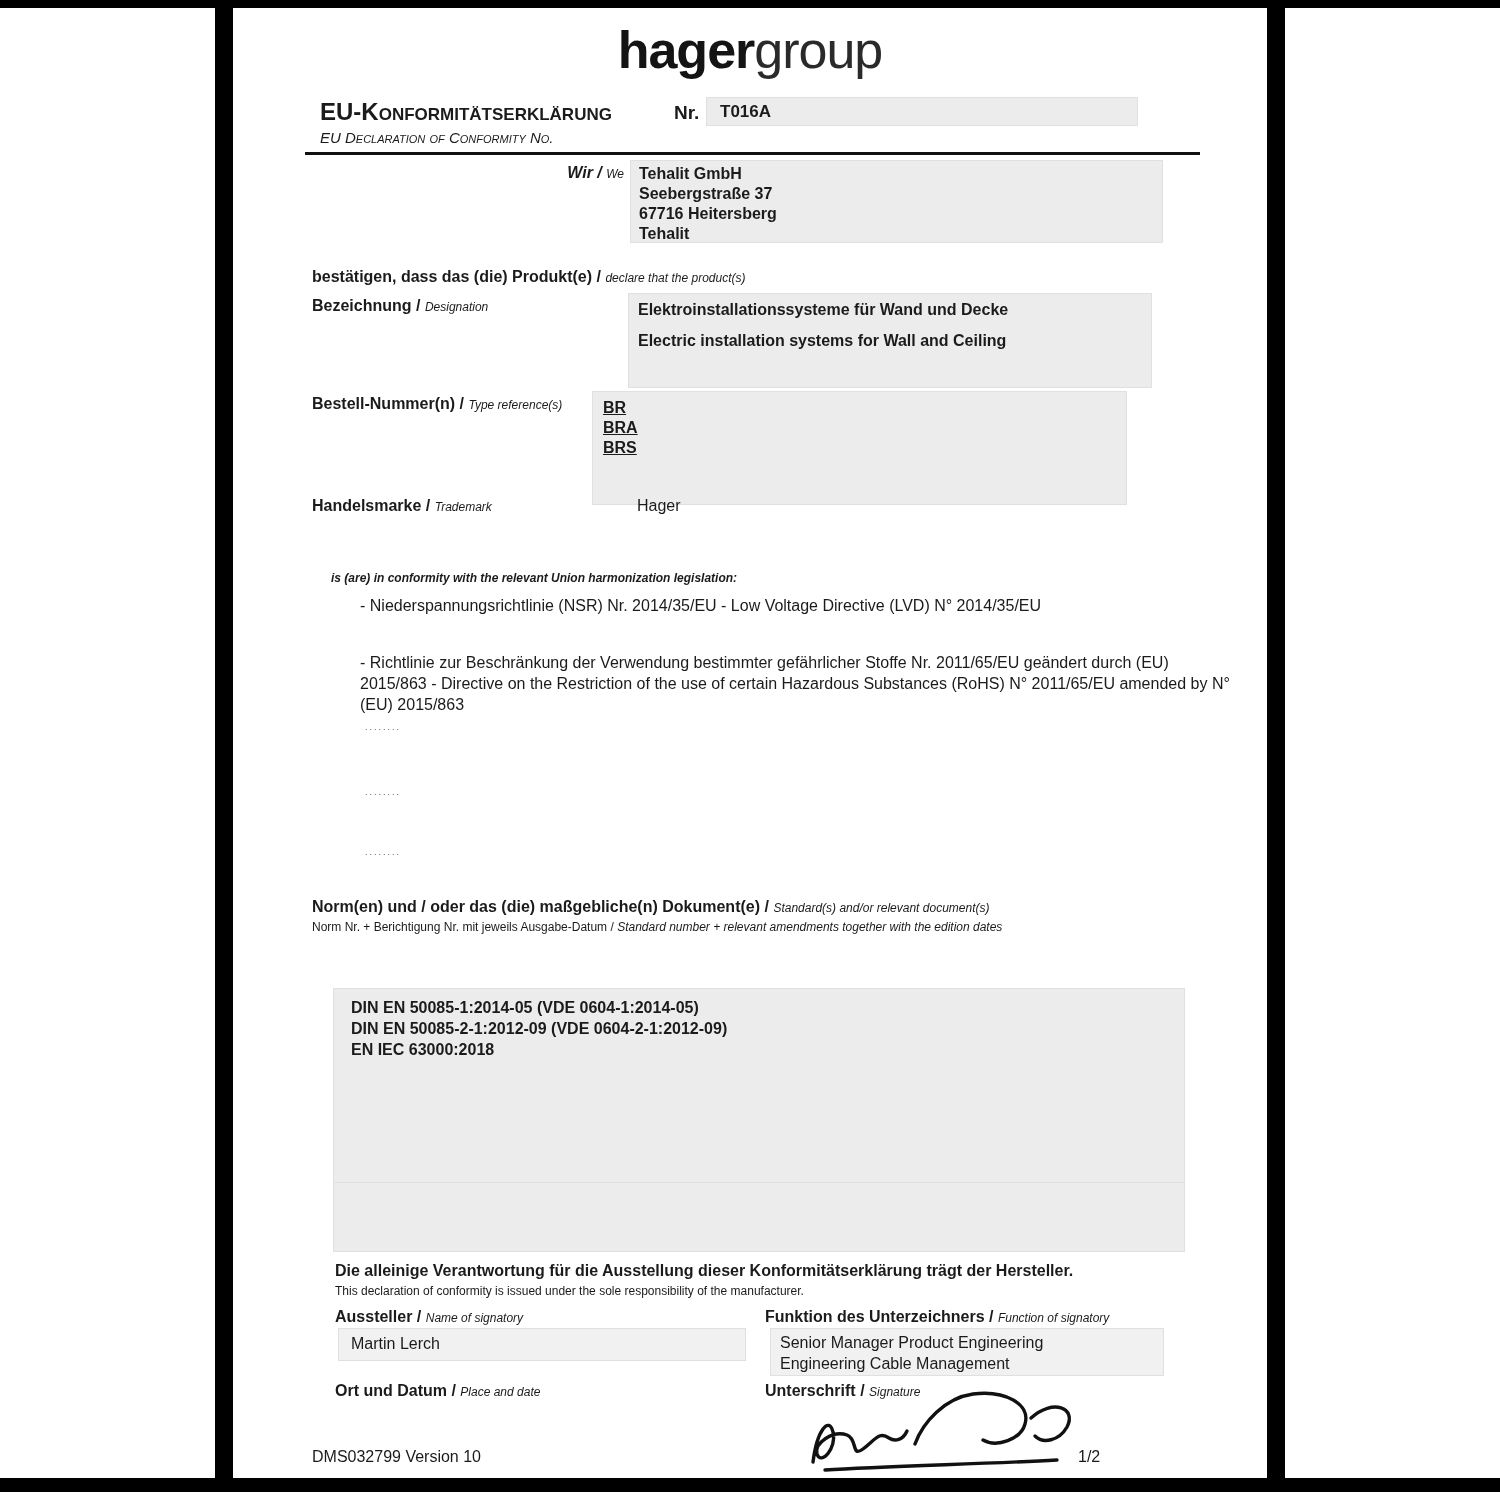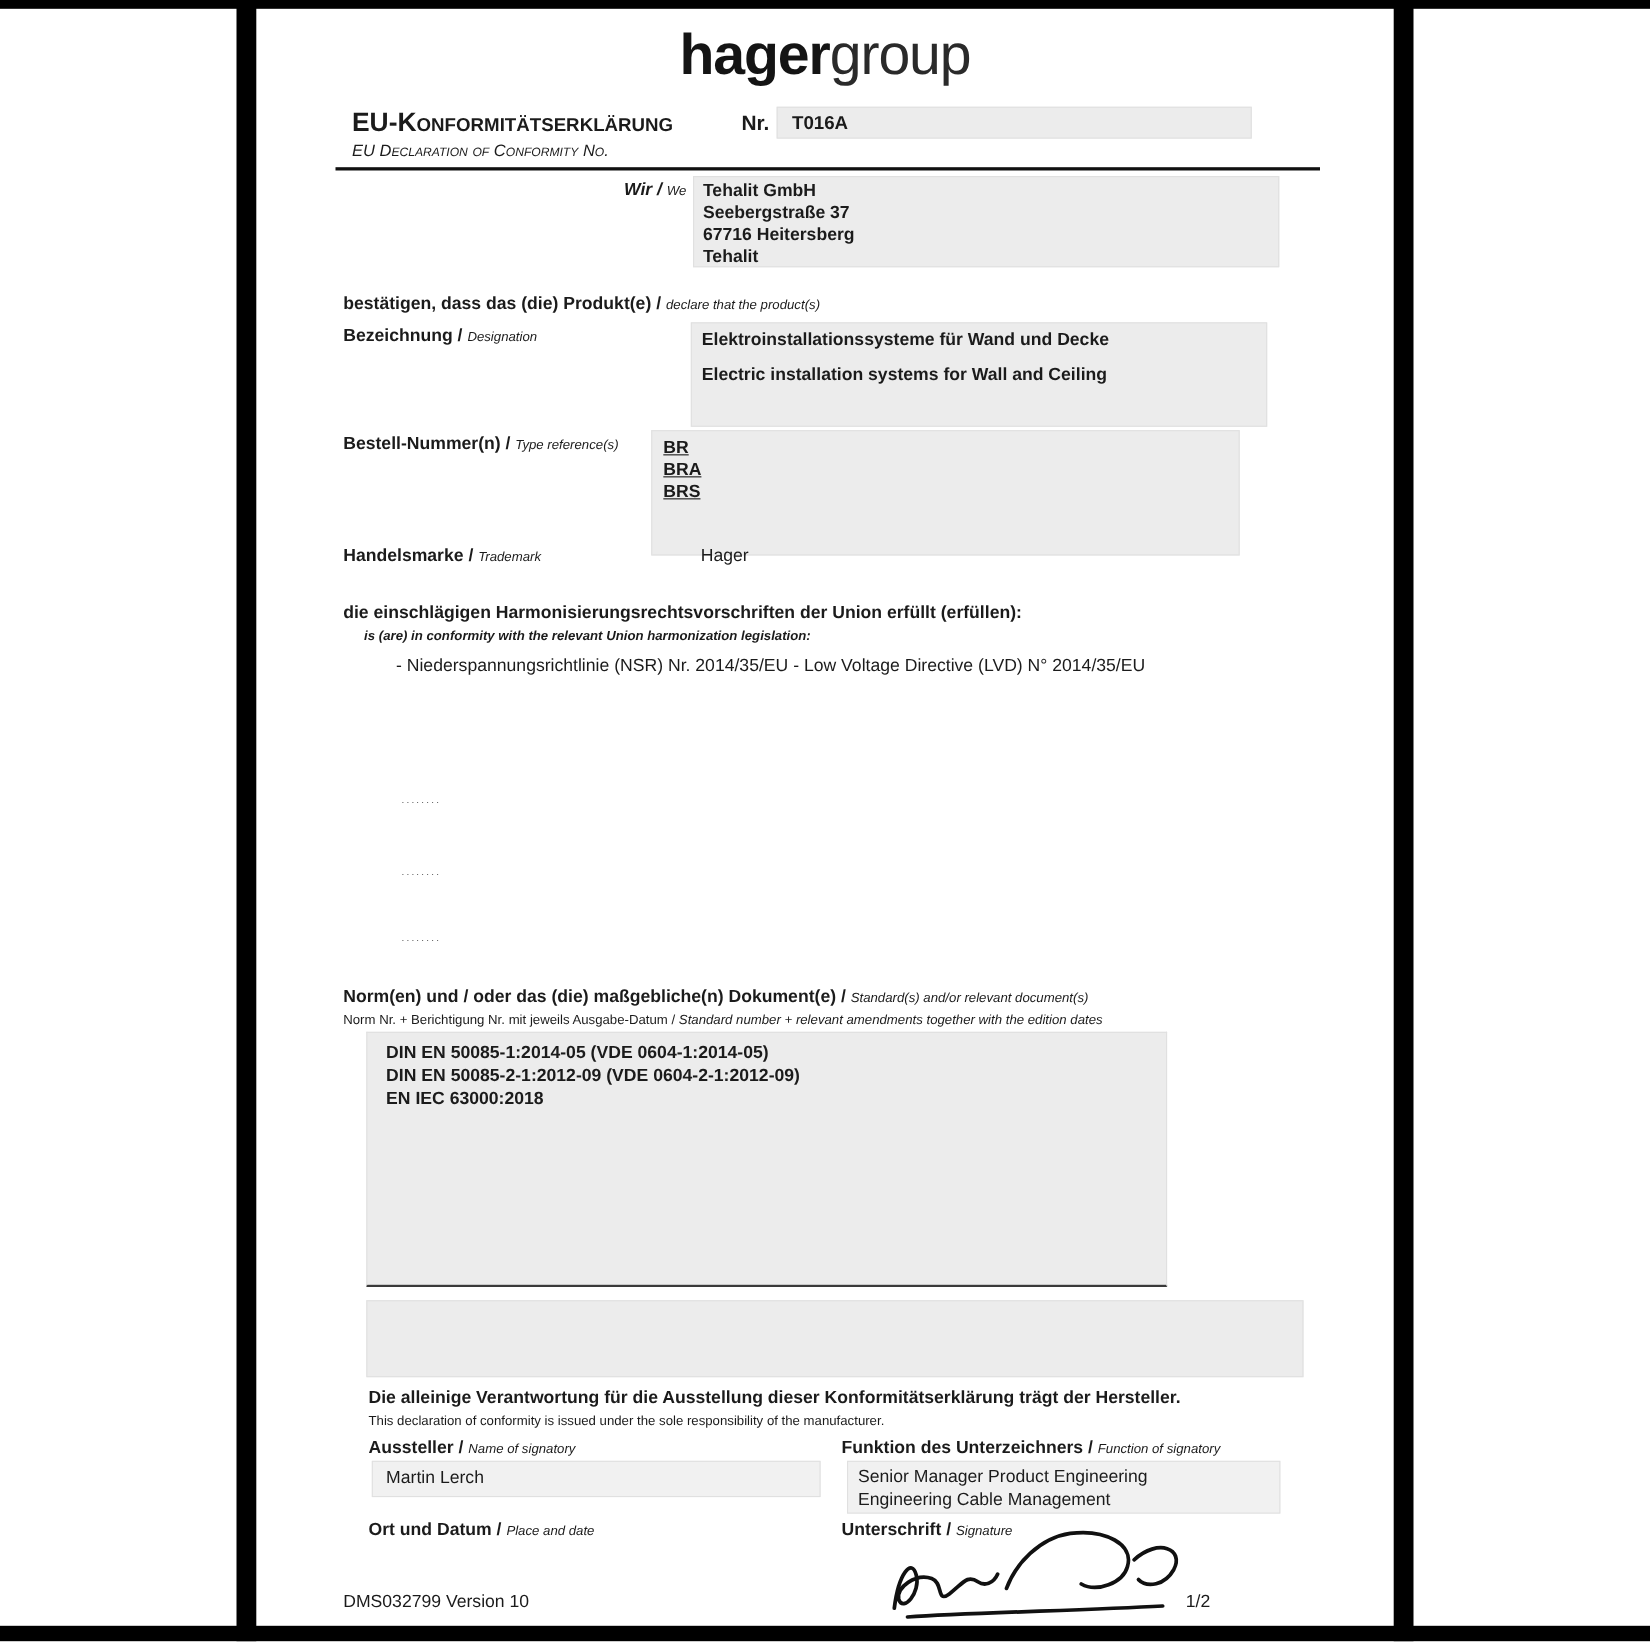--- a/index.html
+++ b/index.html
@@ -82,39 +82,39 @@
       <span class="line">BRS</span>
     </div>
   </div>
 
   <div class="abs" style="left:312px;top:497px;">
     <span class="lbl-de">Handelsmarke /</span>
     <span class="lbl-en">Trademark</span>
   </div>
   <div class="abs val" style="left:637px;top:497px;">Hager</div>
 
-  <div class="abs lbl-de" style="left:312px;top:549px;">die einschlägigen Harmonisierungsrechtsvorschriften der Union erfüllt (erfüllen):</div>
   <div class="abs i b" style="left:331px;top:571px;font-size:12px;">is (are) in conformity with the relevant Union harmonization legislation:</div>
 
   <div class="abs val" style="left:360px;top:597px;width:880px;">- Niederspannungsrichtlinie (NSR) Nr. 2014/35/EU - Low Voltage Directive (LVD) N° 2014/35/EU</div>
+  <div class="abs val" style="left:360px;top:652px;width:872px;line-height:21px;">- Richtlinie zur Beschränkung der Verwendung bestimmter gefährlicher Stoffe Nr. 2011/65/EU geändert durch (EU) 2015/863 - Directive on the Restriction of the use of certain Hazardous Substances (RoHS) N° 2011/65/EU amended by N° (EU) 2015/863</div>
 
   <div class="abs dots" style="left:365px;top:722px;">........</div>
   <div class="abs dots" style="left:365px;top:787px;">........</div>
   <div class="abs dots" style="left:365px;top:847px;">........</div>
 
   <div class="abs" style="left:312px;top:898px;">
     <span class="lbl-de">Norm(en) und / oder das (die) maßgebliche(n) Dokument(e) /</span>
     <span class="lbl-en">Standard(s) and/or relevant document(s)</span>
   </div>
   <div class="abs" style="left:312px;top:920px;font-size:12px;">
     <span>Norm Nr. + Berichtigung Nr. mit jeweils Ausgabe-Datum /</span>
     <span class="i">Standard number + relevant amendments together with the edition dates</span>
   </div>
 
-  <div class="abs field" style="left:333px;top:938px;width:728px;height:232px;border-bottom:2px solid #3a3a3a;">
+  <div class="abs field" style="left:333px;top:988px;width:852px;height:232px;border-bottom:2px solid #3a3a3a;">
     <div style="padding:8px 0 0 17px;font-weight:bold;font-size:16px;line-height:21px;">
       <span class="line">DIN EN 50085-1:2014-05 (VDE 0604-1:2014-05)</span>
       <span class="line">DIN EN 50085-2-1:2012-09 (VDE 0604-2-1:2012-09)</span>
       <span class="line">EN IEC 63000:2018</span>
     </div>
   </div>
   <div class="abs field" style="left:333px;top:1182px;width:852px;height:70px;"></div>
 
   <div class="abs lbl-de" style="left:335px;top:1262px;">Die alleinige Verantwortung für die Ausstellung dieser Konformitätserklärung trägt der Hersteller.</div>
   <div class="abs" style="left:335px;top:1284px;font-size:12px;">This declaration of conformity is issued under the sole responsibility of the manufacturer.</div>

